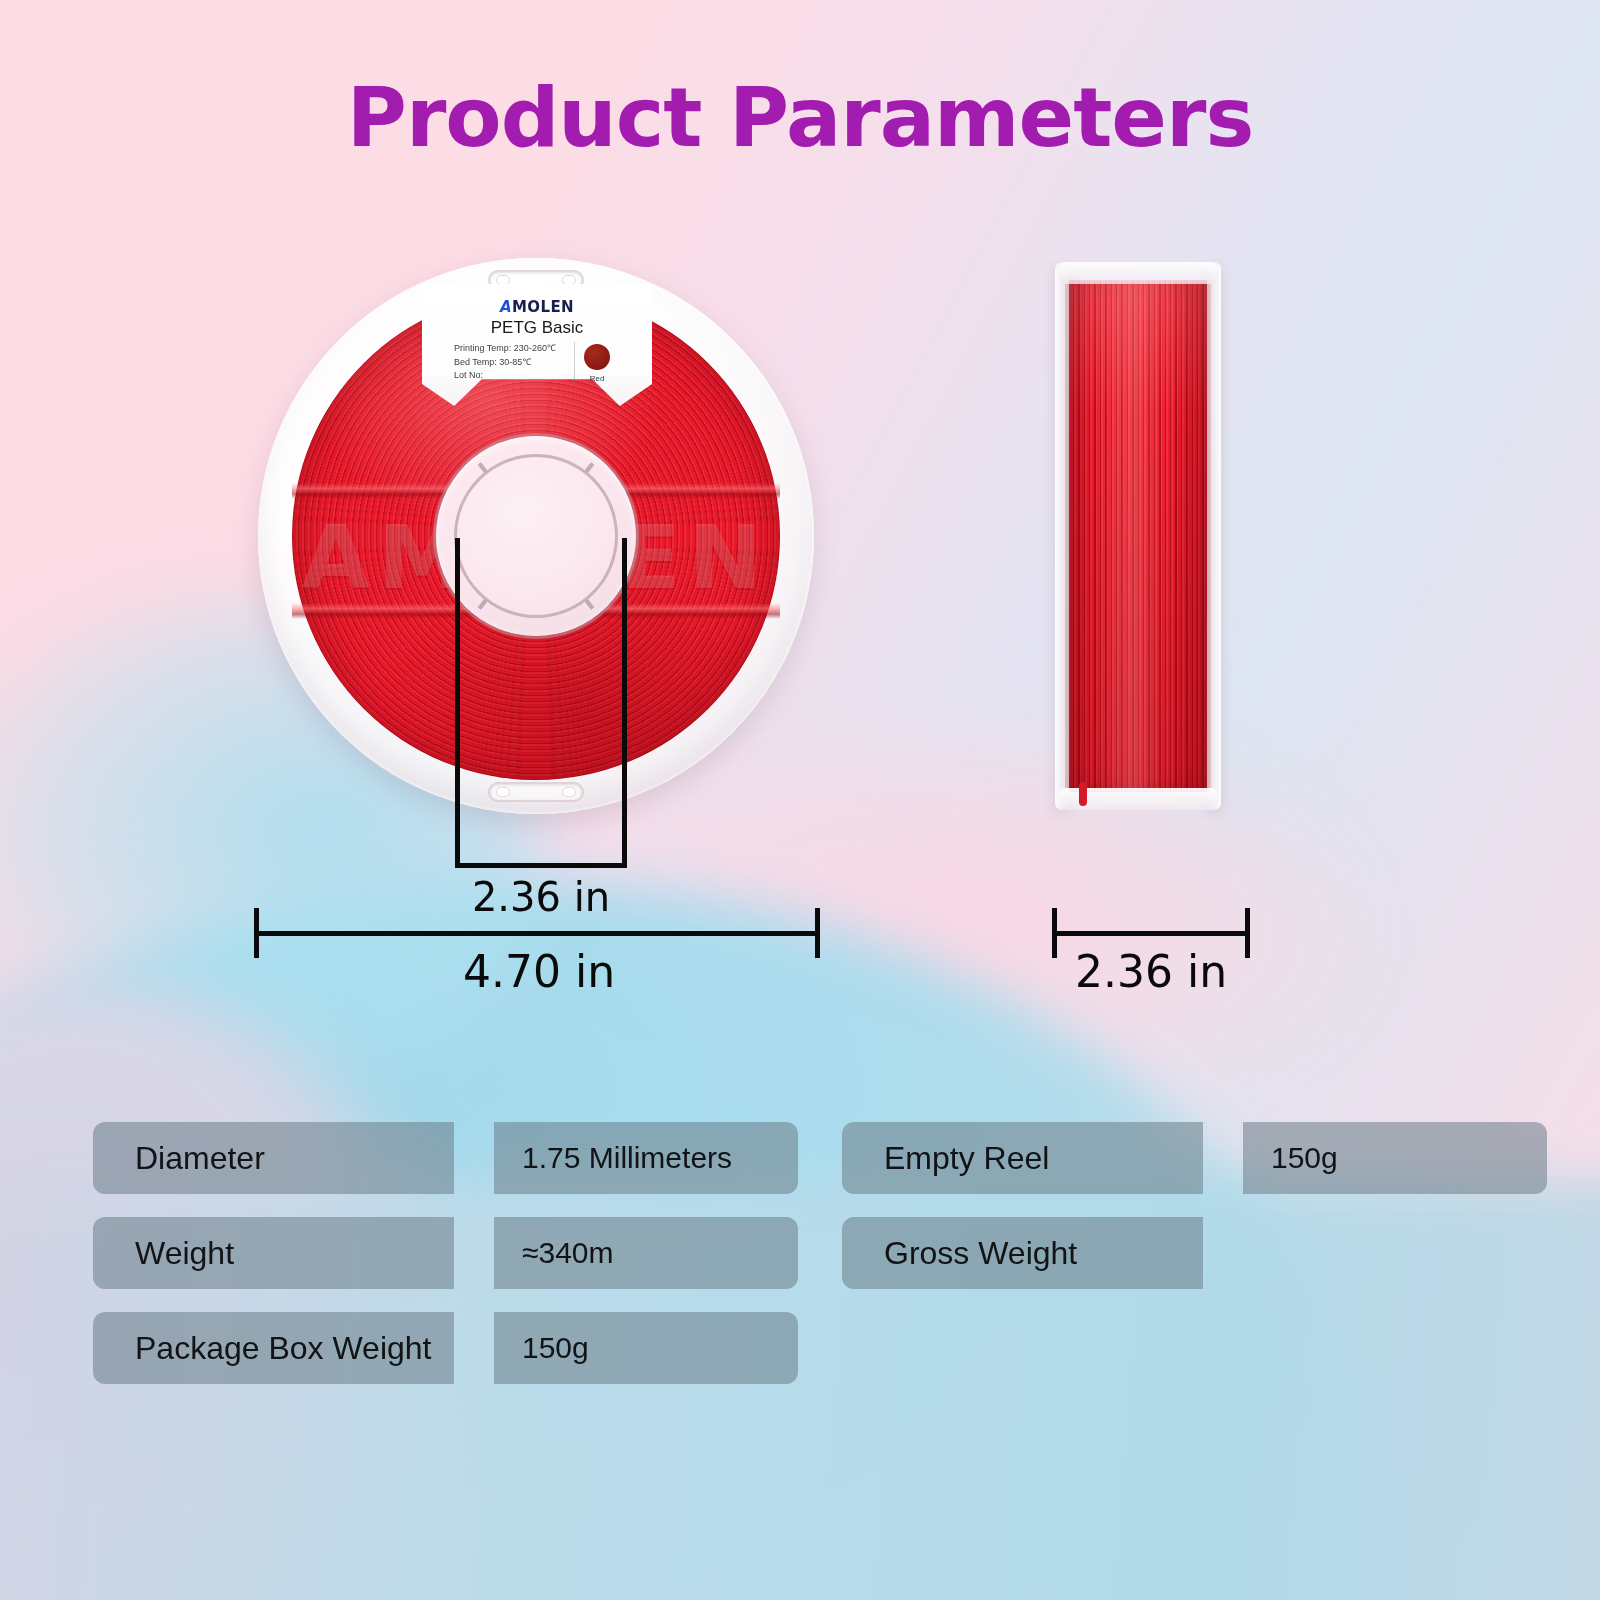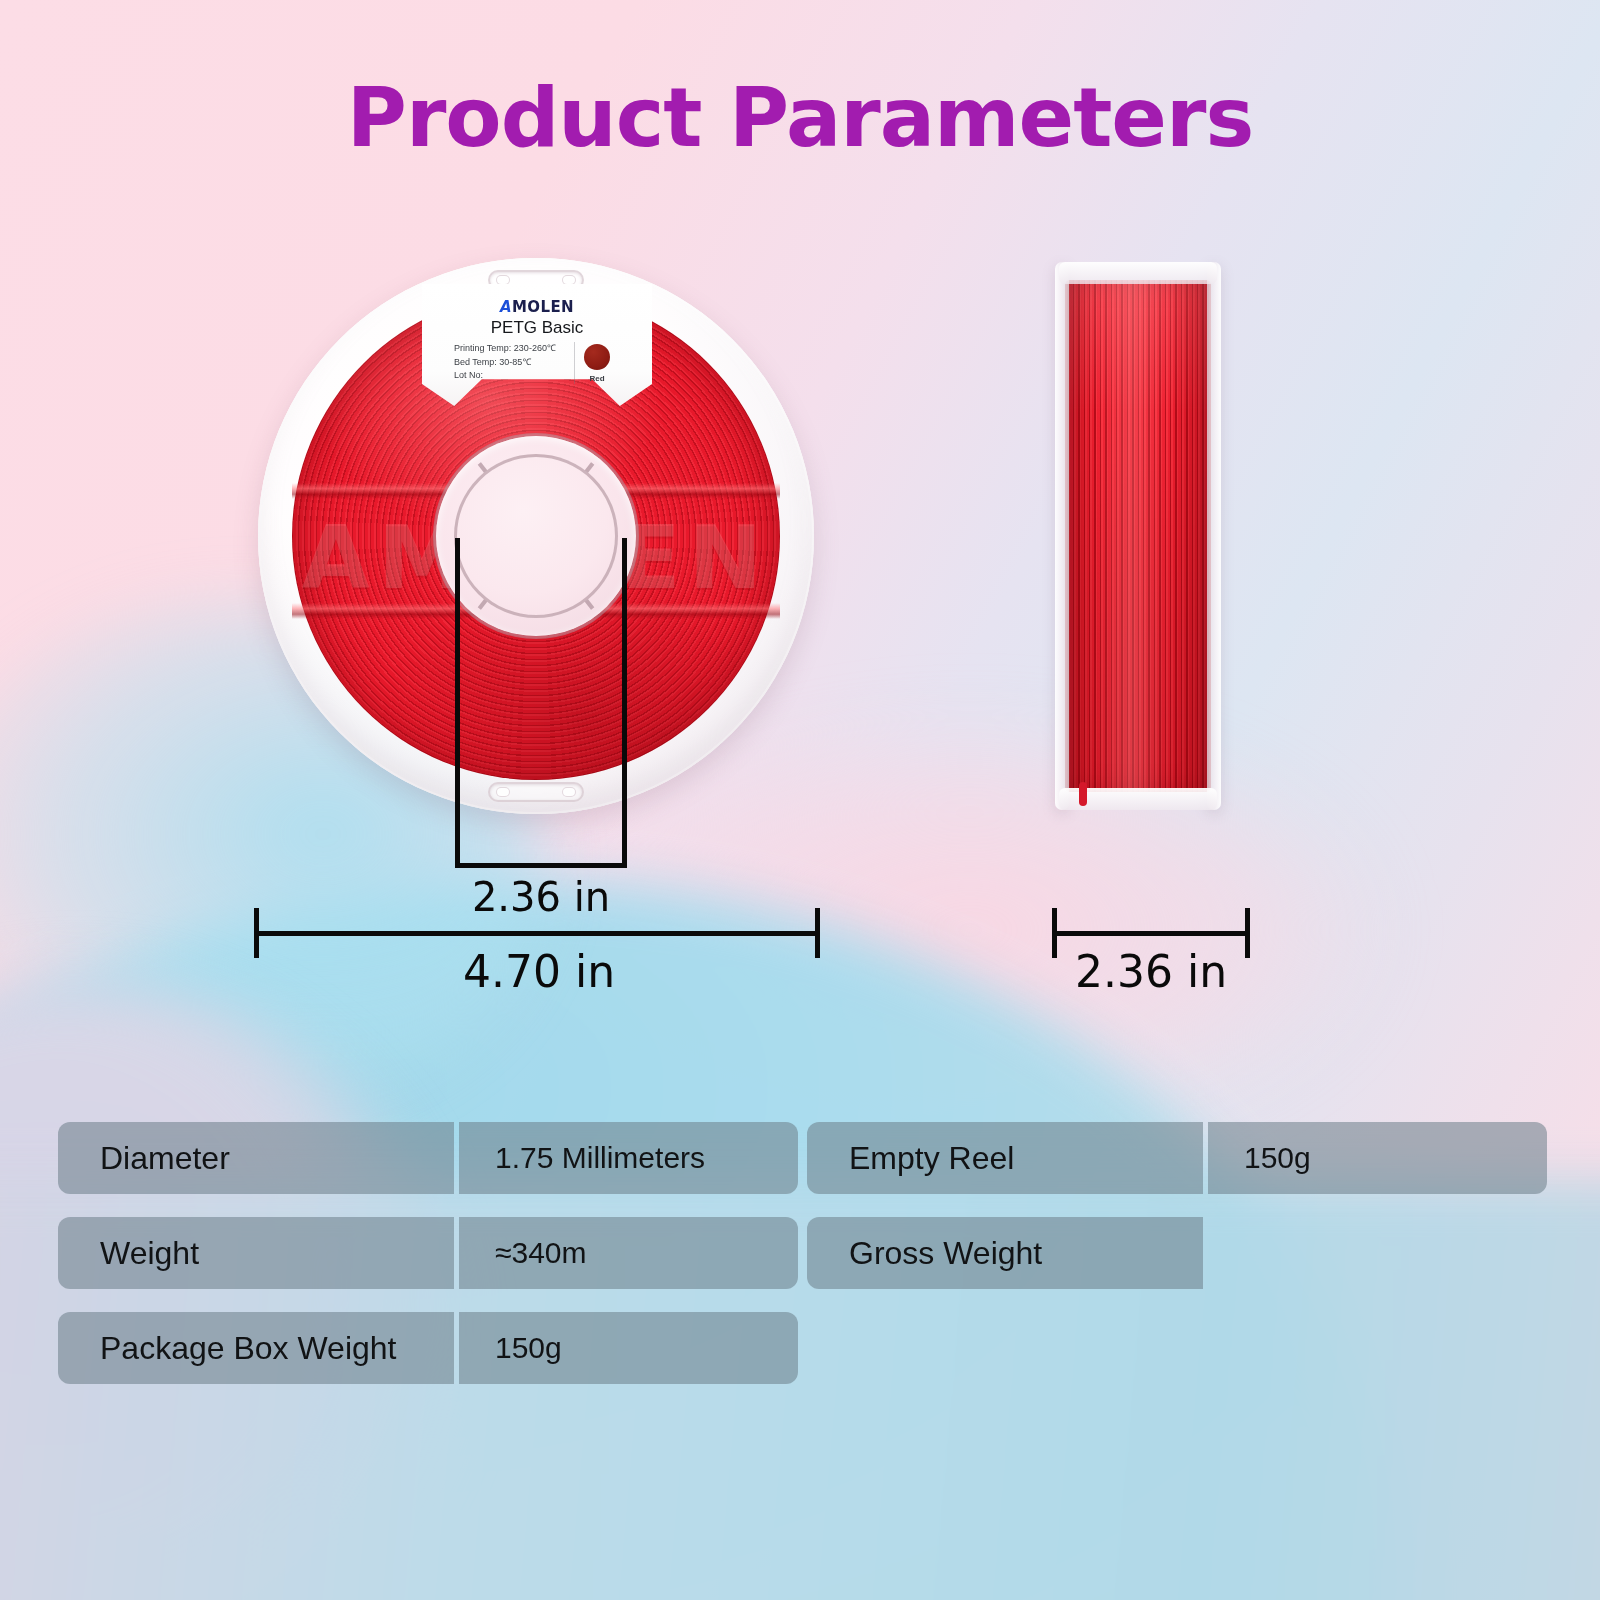--- a/index.html
+++ b/index.html
@@ -278,21 +278,20 @@
     border-radius: 50%;
     background: radial-gradient(circle at 36% 30%, #a52a1e 0%, #8e1c13 60%, #72140d 100%);
   }
   .sf-swatch-lbl {
     position: absolute;
     left: 318px; top: 116px;
     width: 42px;
     text-align: center;
     font-size: 8px;
     color: #3b3f45;
-    font-weight: bold;
   }
   .sf-label-div {
     position: absolute;
     left: 316px; top: 84px;
     width: 1px; height: 42px;
     background: rgba(120,120,130,.35);
   }
 
   
   .sf-slot {
@@ -435,30 +434,31 @@
     display: grid;
     grid-template-columns: 396px 339px;
     column-gap: 5px;
     height: 72px;
   }
   .spec-cell {
     background: rgba(108,126,136,.55);
     display: flex;
     align-items: center;
     height: 72px;
+    margin-left: 35px;
   }
   .spec-key {
     border-radius: 12px 0 0 12px;
     padding-left: 42px;
     font-size: 32px;
     color: #111315;
   }
   .spec-val {
     border-radius: 0 12px 12px 0;
-    padding-left: 36px;
+    padding-left: 28px;
     font-size: 30px;
     color: #111315;
   }
 </style>
 </head>
 <body>
 
 <div id="stage">
 
   <div class="bg-layer bg-base"></div>

